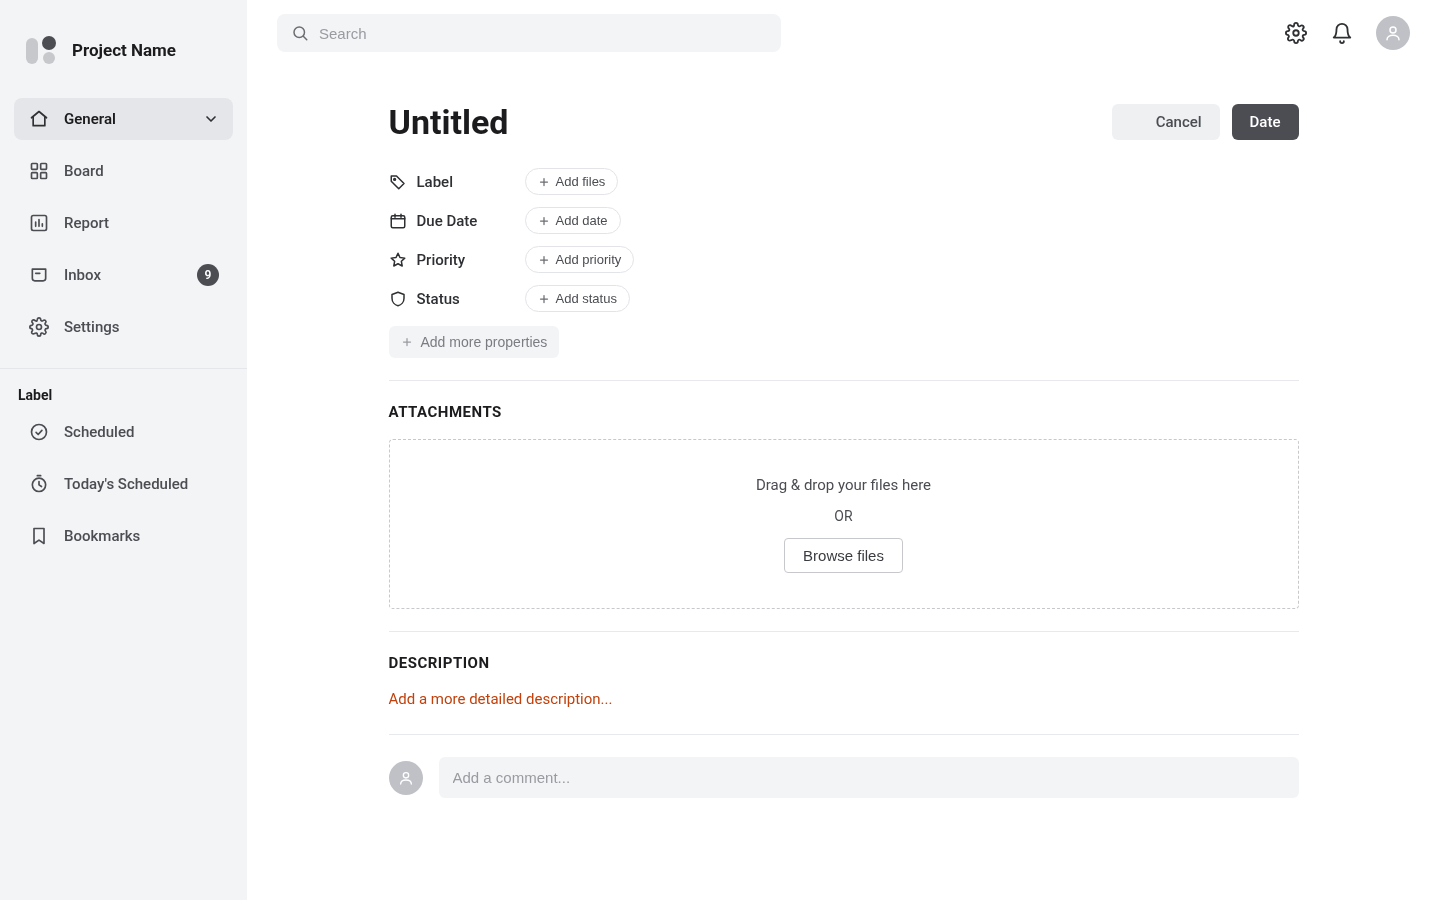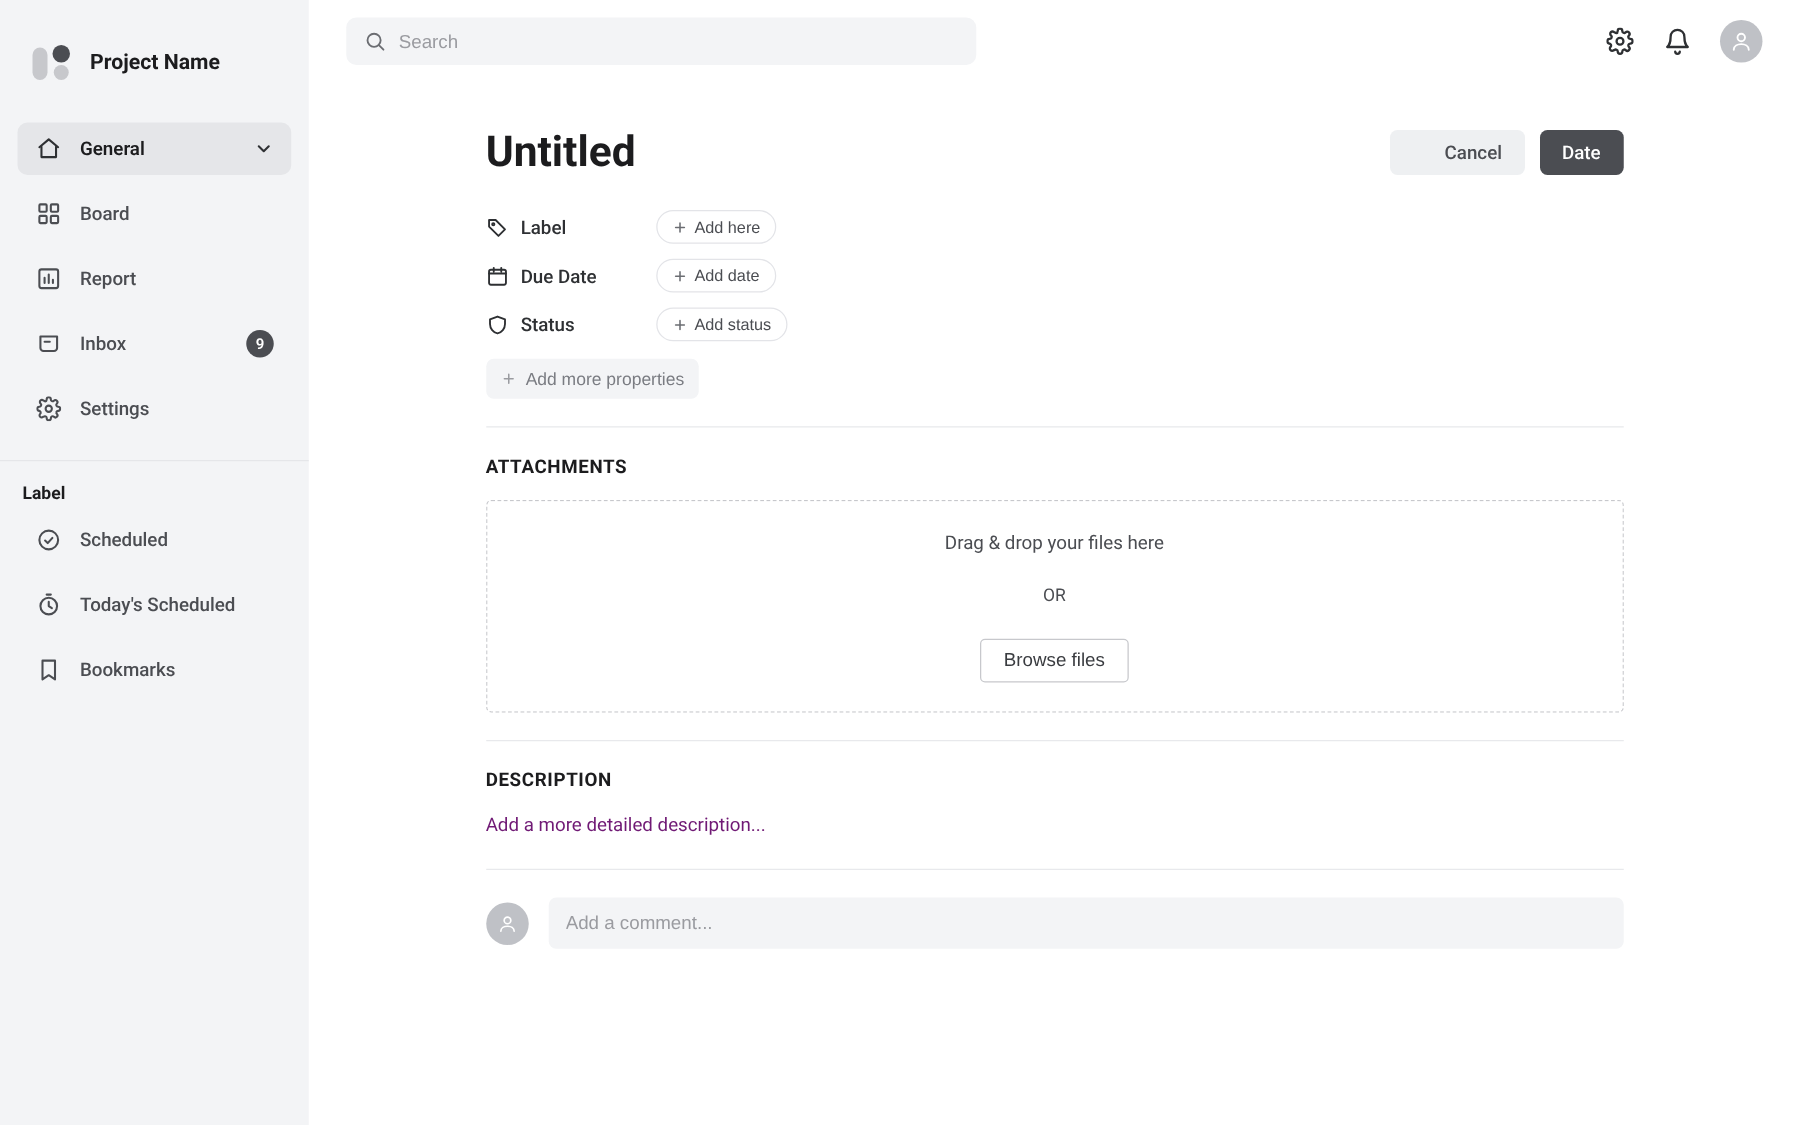--- a/index.html
+++ b/index.html
@@ -239,39 +239,39 @@
   margin-bottom: 18px;
 }
 .dropzone {
   border: 1.5px dashed #c7c8cc;
   border-radius: 4px;
   height: 170px;
   display: flex;
   flex-direction: column;
   align-items: center;
   justify-content: center;
-  gap: 26px;
+  gap: 14px;
   color: #4b4d52;
   font-size: 15px;
 }
 .dropzone .or {
   font-size: 14px;
 }
 .browse-btn {
   padding: 8px 18px;
   border: 1.5px solid #c7c8cc;
   border-radius: 4px;
   background: #fff;
   font-size: 15px;
   cursor: pointer;
   color: #3a3c40;
 }
 .desc-placeholder {
   font-size: 15px;
-  color: #701a75;
+  color: #c2410c;
   cursor: text;
   margin-bottom: 26px;
 }
 .comment-row {
   display: flex;
   align-items: center;
   gap: 16px;
   border-top: 1px solid #e8e9ec;
   padding-top: 22px;
 }
@@ -443,21 +443,21 @@
               </svg>
             </span>
           <span>Label</span>
         </span>
         <button class="chip">
           <span>
               <svg width="12" height="12" viewBox="0 0 24 24" fill="none" stroke="#6b6d72" stroke-width="2.5" stroke-linecap="round">
                 <path d="M12 5v14M5 12h14"></path>
               </svg>
             </span>
-          <span>Add here</span>
+          <span>Add files</span>
         </button>
       </div>
       <div class="prop-row">
         <span class="prop-label">
           <span>
               <svg width="18" height="18" viewBox="0 0 24 24" fill="none" stroke="#2e3033" stroke-width="2" stroke-linecap="round" stroke-linejoin="round">
                 <rect x="3" y="5" width="18" height="16" rx="2"></rect>
                 <path d="M3 9h18M8 3v4M16 3v4"></path>
               </svg>
             </span>
@@ -469,20 +469,38 @@
                 <path d="M12 5v14M5 12h14"></path>
               </svg>
             </span>
           <span>Add date</span>
         </button>
       </div>
       <div class="prop-row">
         <span class="prop-label">
           <span>
               <svg width="18" height="18" viewBox="0 0 24 24" fill="none" stroke="#2e3033" stroke-width="2" stroke-linecap="round" stroke-linejoin="round">
+                <path d="m12 3 2.6 5.6L21 9.5l-4.5 4.2 1.1 6.3L12 17l-5.6 3 1.1-6.3L3 9.5l6.4-.9L12 3z"></path>
+              </svg>
+            </span>
+          <span>Priority</span>
+        </span>
+        <button class="chip">
+          <span>
+              <svg width="12" height="12" viewBox="0 0 24 24" fill="none" stroke="#6b6d72" stroke-width="2.5" stroke-linecap="round">
+                <path d="M12 5v14M5 12h14"></path>
+              </svg>
+            </span>
+          <span>Add priority</span>
+        </button>
+      </div>
+      <div class="prop-row">
+        <span class="prop-label">
+          <span>
+              <svg width="18" height="18" viewBox="0 0 24 24" fill="none" stroke="#2e3033" stroke-width="2" stroke-linecap="round" stroke-linejoin="round">
                 <path d="M12 3 4 6v5c0 5 3.5 9 8 10 4.5-1 8-5 8-10V6l-8-3z"></path>
               </svg>
             </span>
           <span>Status</span>
         </span>
         <button class="chip">
           <span>
               <svg width="12" height="12" viewBox="0 0 24 24" fill="none" stroke="#6b6d72" stroke-width="2.5" stroke-linecap="round">
                 <path d="M12 5v14M5 12h14"></path>
               </svg>

